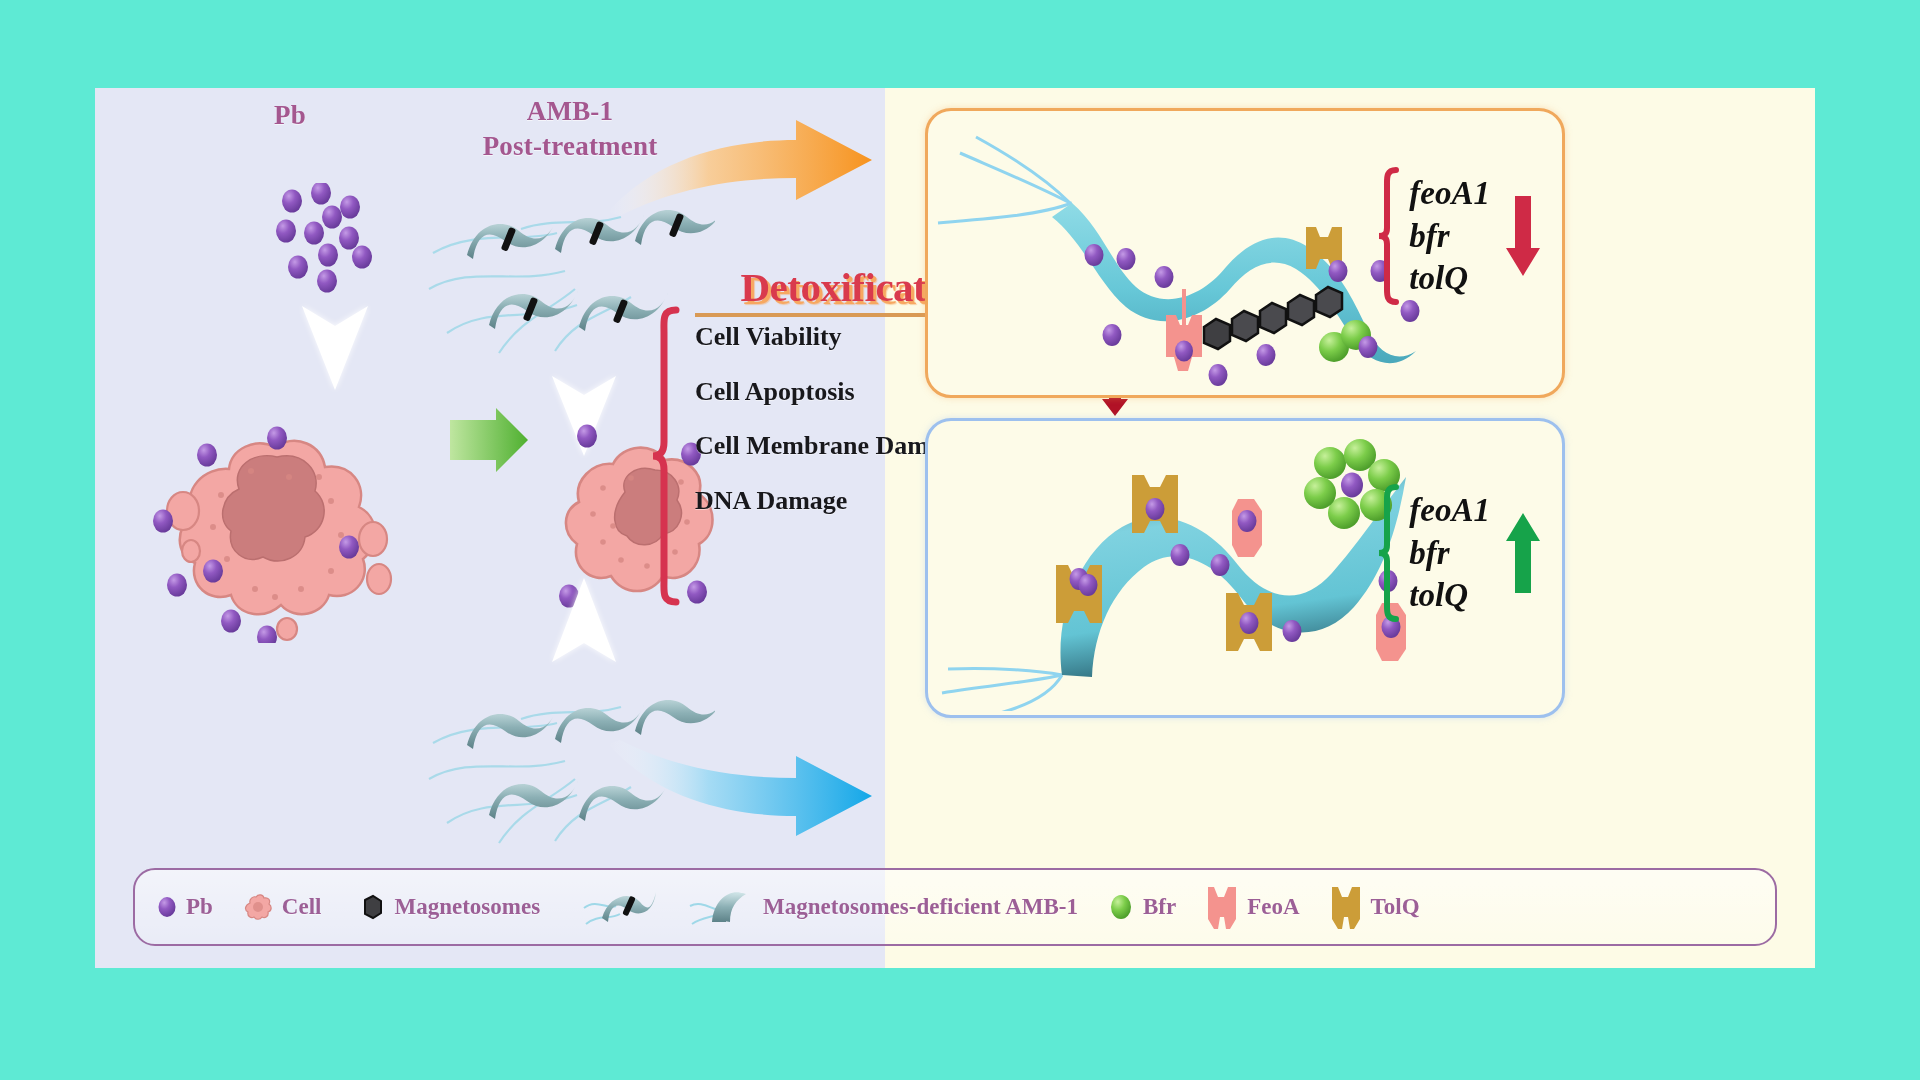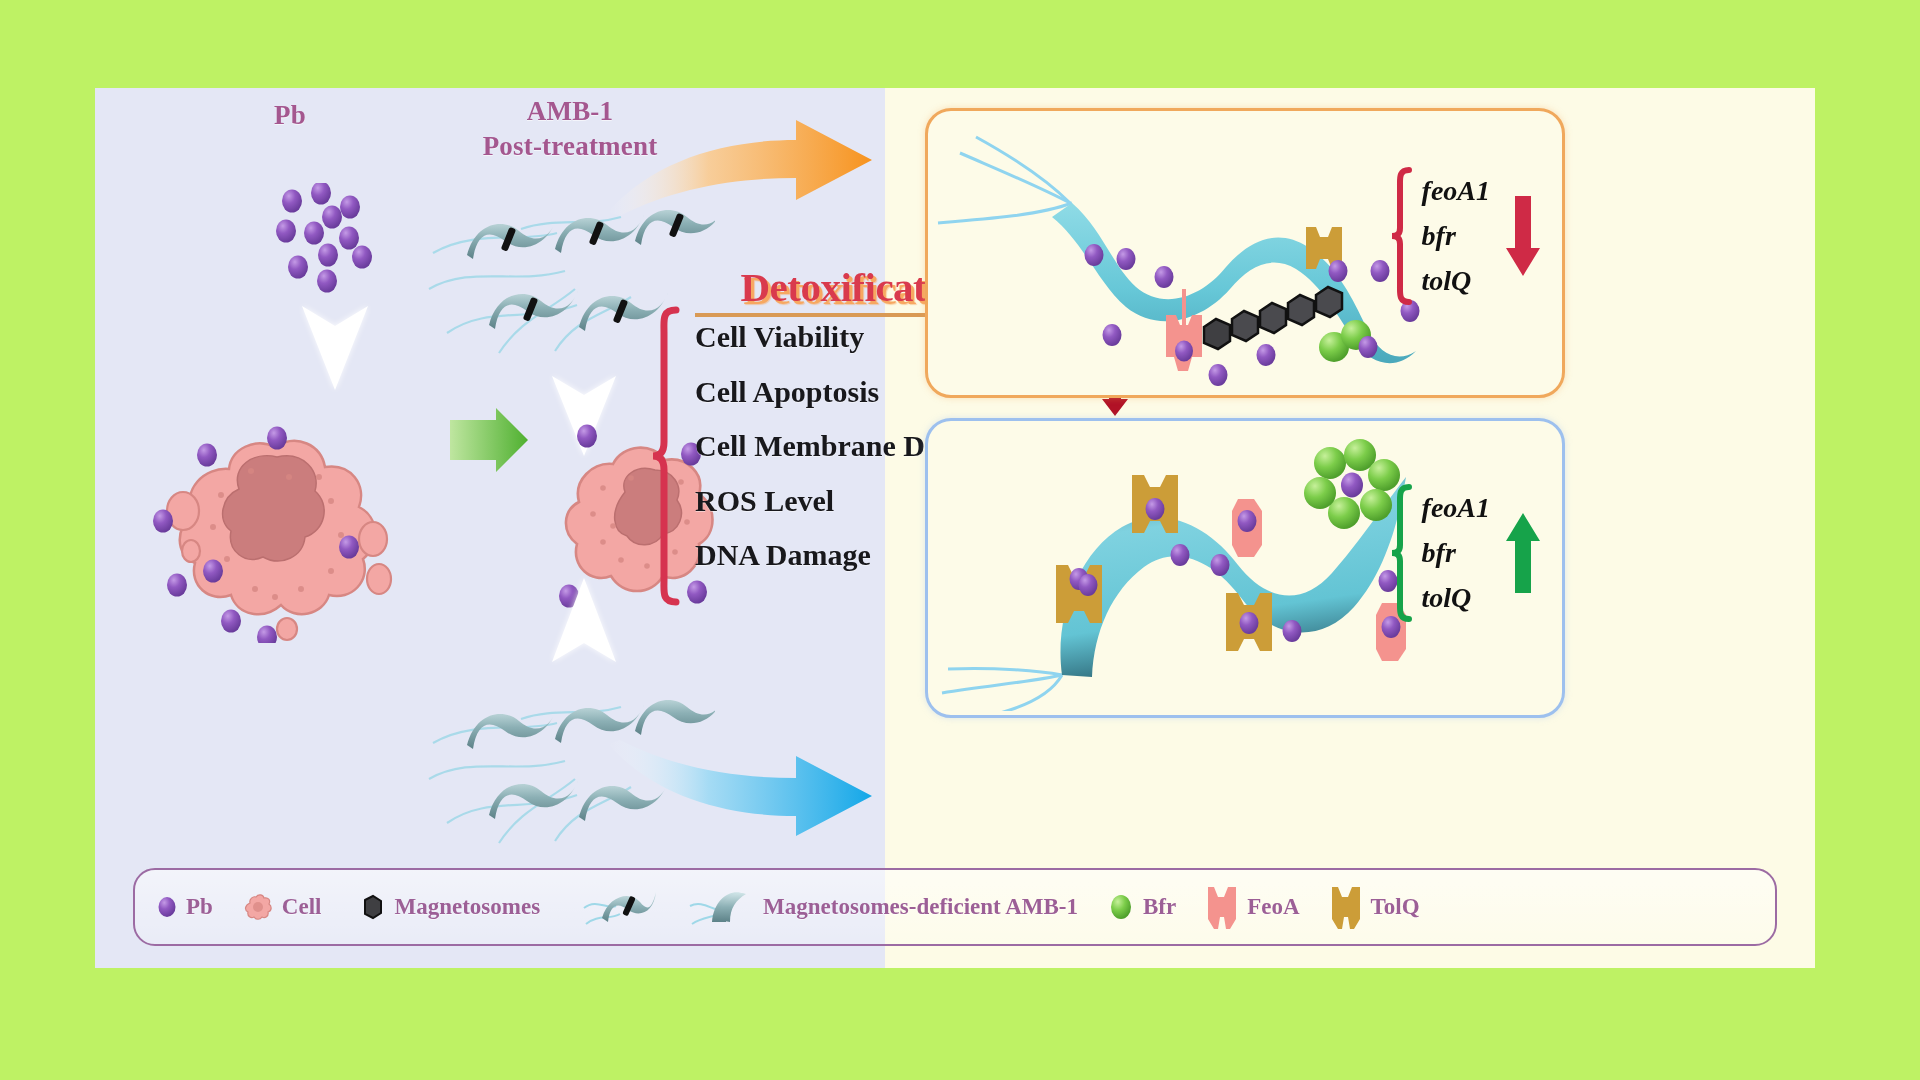--- a/index.html
+++ b/index.html
@@ -5,21 +5,21 @@
   * { box-sizing: border-box; margin: 0; padding: 0; }
   html, body {
     width: 1920px; height: 1080px;
     background: #000;
     font-family: "Liberation Serif", serif;
     overflow: hidden;
   }
   #stage {
     position: relative;
     width: 1920px; height: 1080px;
-    background: #bef264;
+    background: #5eead4;
   }
 
   
   #figure {
     position: absolute;
     left: 95px; top: 88px;
     width: 1720px; height: 880px;
     overflow: hidden;
   }
   .bg-left {
@@ -89,21 +89,21 @@
     position: absolute;
     left: 600px; top: 222px;
     width: 330px;
   }
   .outcome-row {
     display: flex;
     align-items: center;
     height: 54.5px;
   }
   .outcome-label {
-    font-size: 30px;
+    font-size: 26px;
     font-weight: bold;
     color: #18181c;
     white-space: nowrap;
     text-shadow: 0 1px 0 rgba(255,255,255,.45);
   }
   #outcome-arrows {
     position: absolute;
     left: 1000px; top: 222px;
     width: 40px;
   }
@@ -141,21 +141,21 @@
   .gene-brace { width: 22px; }
   .gene-names {
     margin-left: 10px;
     display: flex; flex-direction: column;
     justify-content: space-between;
     height: 118px;
   }
   .gene-name {
     font-style: italic;
     font-weight: bold;
-    font-size: 28px;
+    font-size: 33px;
     color: #111;
     line-height: 1;
   }
   .gene-arrow { margin-left: 16px; }
 
   
   #legend {
     position: absolute;
     left: 38px; bottom: 22px;
     width: 1644px; height: 78px;
@@ -393,23 +393,20 @@
       <div class="outcome-row">
         <span class="outcome-label">Cell Viability</span>
       </div>
       <div class="outcome-row">
         <span class="outcome-label">Cell Apoptosis</span>
       </div>
       <div class="outcome-row">
         <span class="outcome-label">Cell Membrane Damage</span>
       </div>
       <div class="outcome-row">
-        <span class="outcome-label">ROS Level</span>
-      </div>
-      <div class="outcome-row">
         <span class="outcome-label">DNA Damage</span>
       </div>
     </div>
 
     <div id="outcome-arrows">
       <div class="arrow-cell">
         <svg width="26" height="48" viewBox="0 0 26 48">
           <polygon points="13,0 26,17 19,17 19,48 7,48 7,17 0,17" fill="#12a050"></polygon>
         </svg>
       </div>

